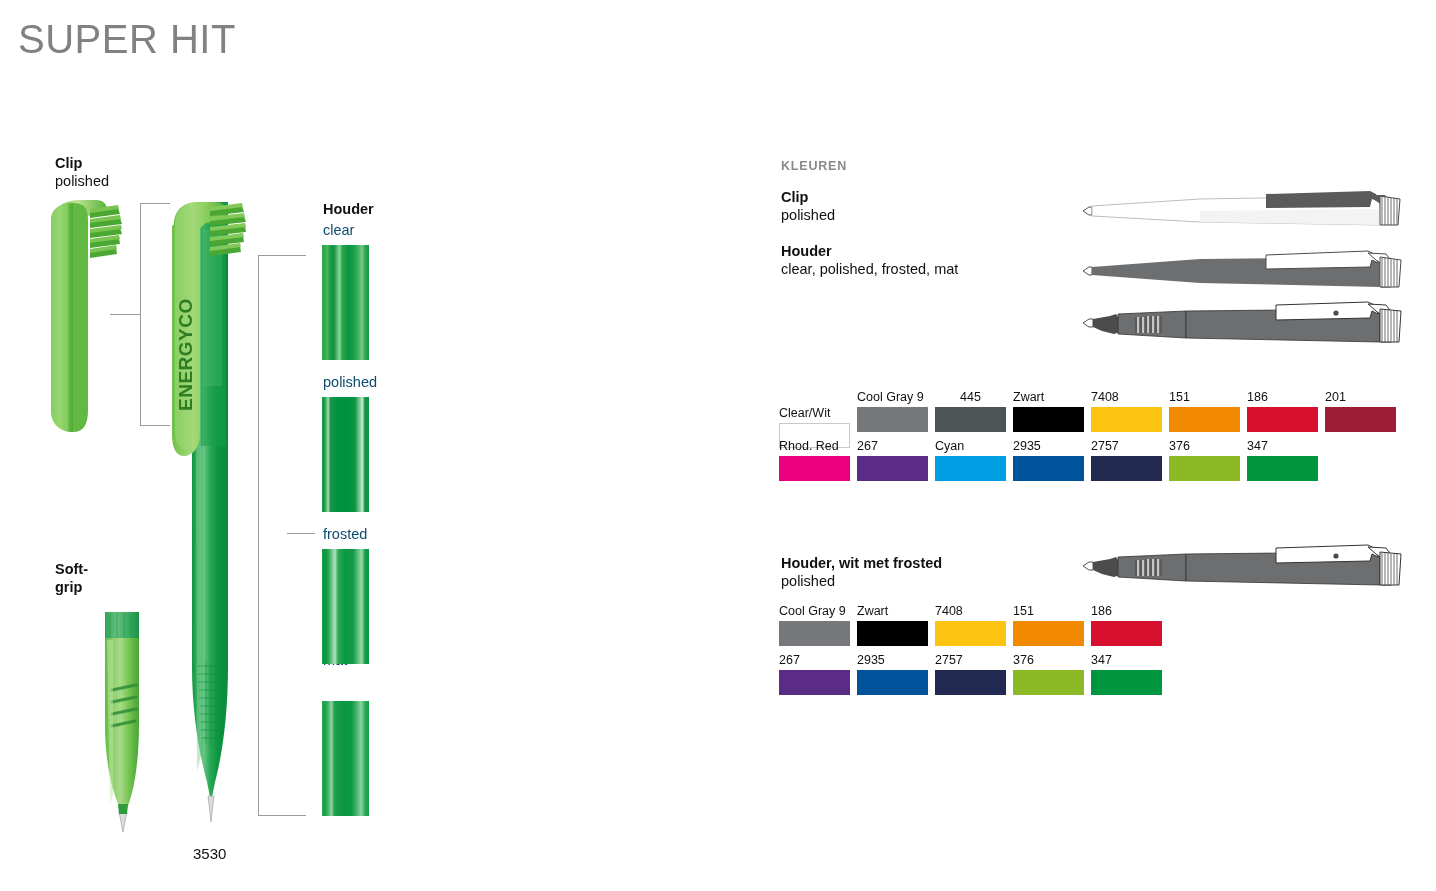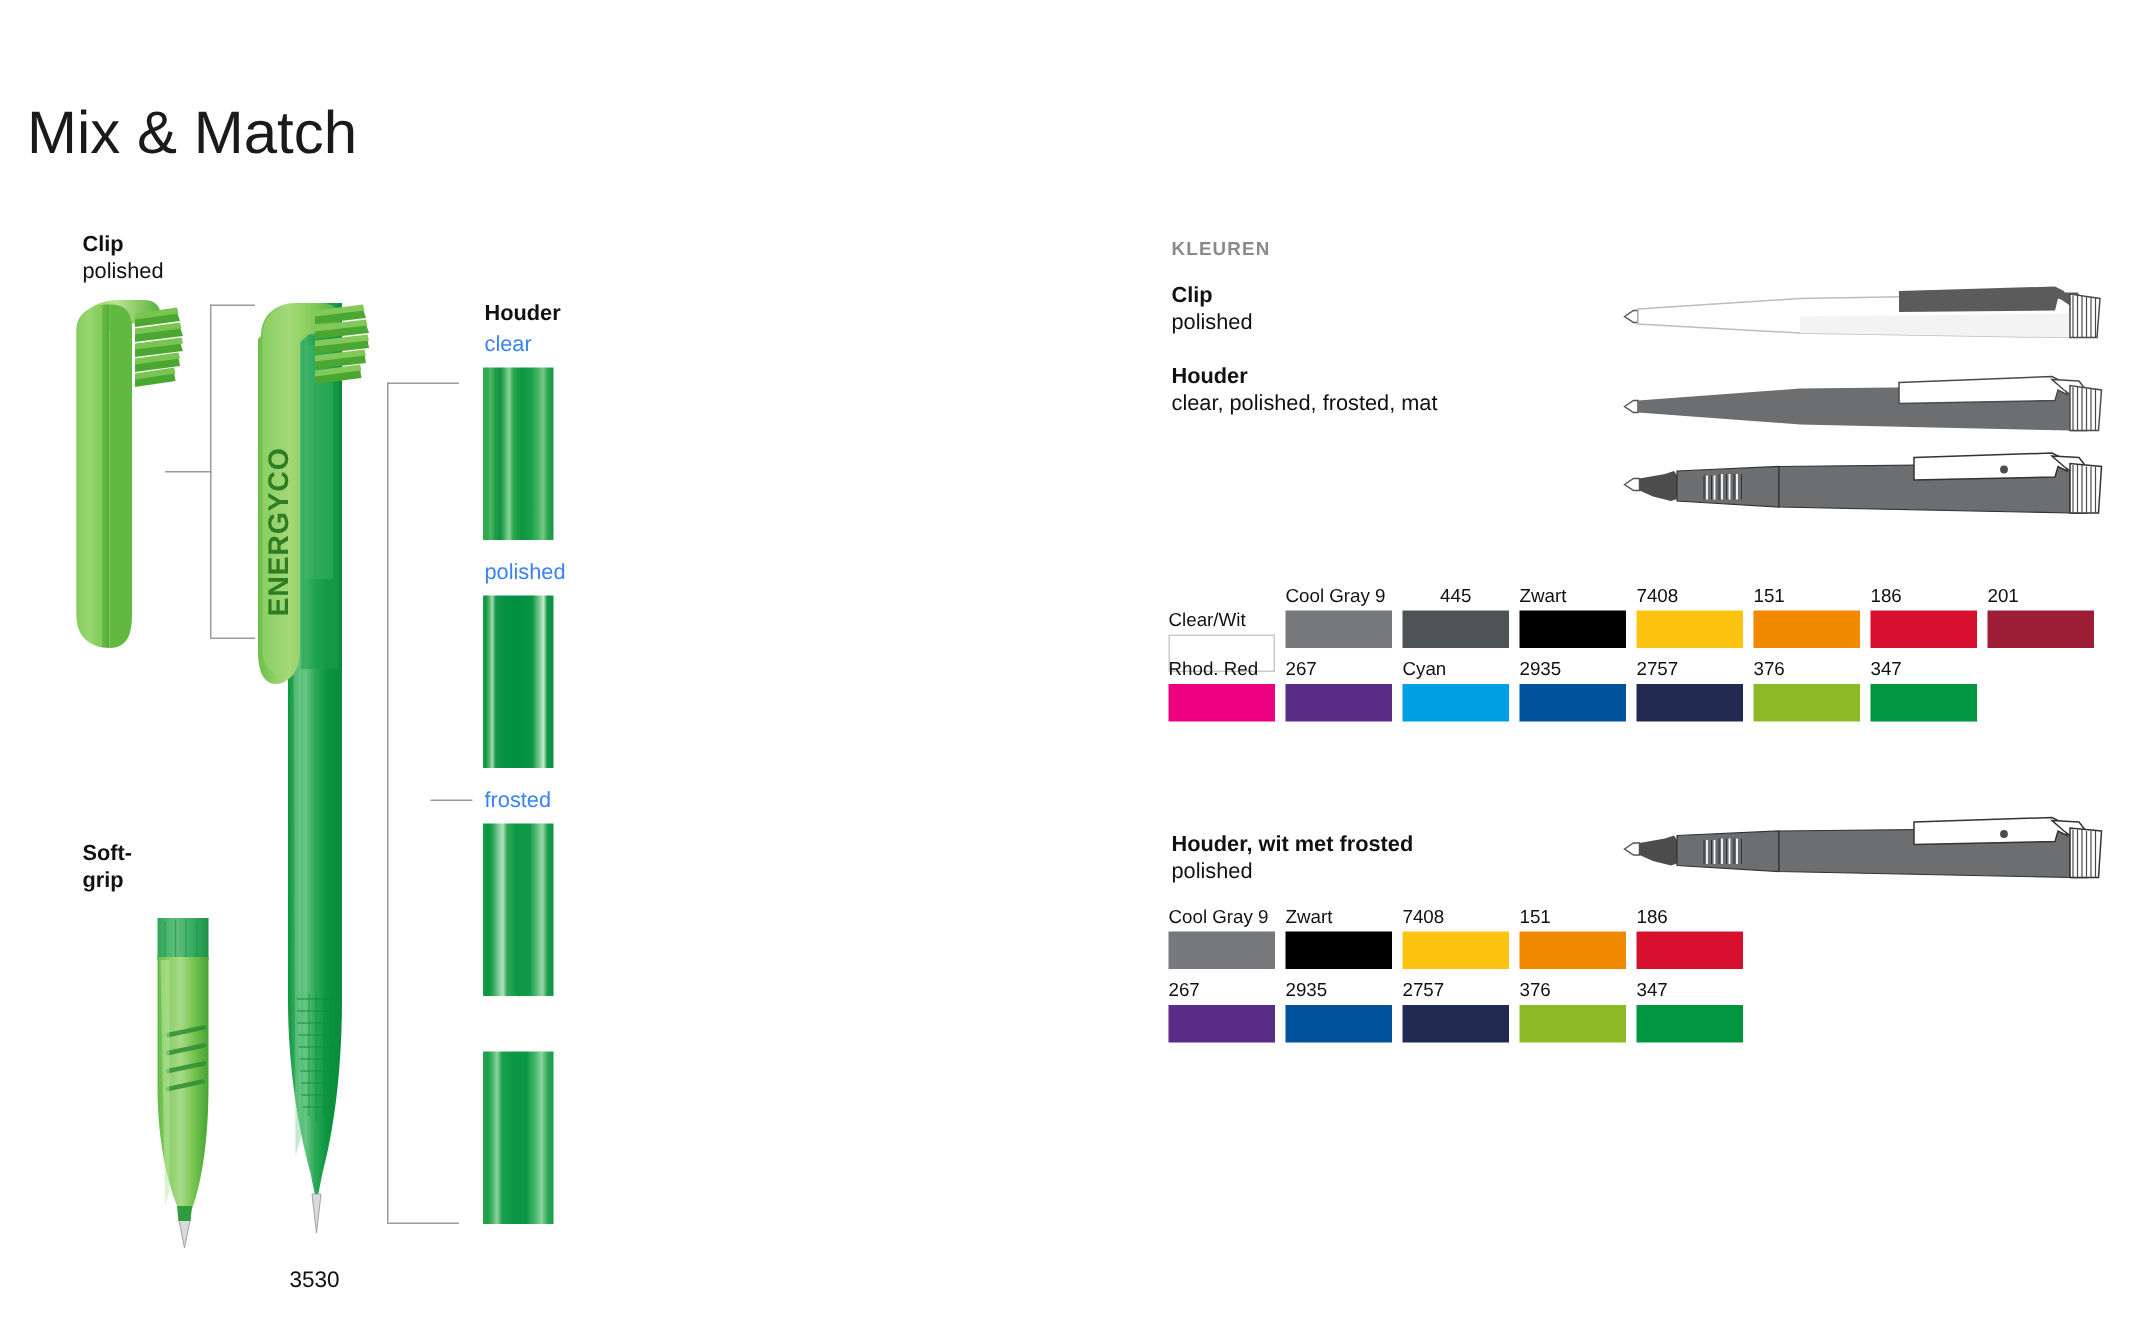--- a/index.html
+++ b/index.html
@@ -26,21 +26,21 @@
   
   .lbl-bold { font-size: 14.5px; font-weight: 700; color: #111; line-height: 18px; }
   .lbl-reg  { font-size: 14.5px; font-weight: 400; color: #111; line-height: 19px; }
 
   .blk { position: absolute; }
 
   
   #clip-label   { left: 55px;  top: 154px; }
   #softgrip-label { left: 55px; top: 560px; }
   #houder-label { left: 323px; top: 200px; }
-  .sample-cap   { position:absolute; font-size: 14.5px; color:#3b82f6; }
+  .sample-cap   { position:absolute; font-size: 14.5px; color:#0c4a6e; }
 
   .strip { position: absolute; width: 47px; }
 
   
   .strip.clear {
     background: linear-gradient(90deg,
       #34a94f 0%, #2ea84c 6%, #49b863 11%, #1f9b44 17%,
       #0f9340 25%, #5cc077 33%, #8fd49e 37%, #2aa84b 43%,
       #0c9540 55%, #18a049 68%, #43b55e 78%, #79c98c 85%,
       #2ba64b 92%, #17984a 100%);
@@ -92,21 +92,21 @@
   .swbox.white { border: 1px solid #c9c9c9; }
 
   
   .pen { position: absolute; }
 </style>
 </head>
 <body>
 
 <div class="page">
 
-  <div class="title-mix">Mix &amp; Match</div>
+  <div class="title-super">SUPER HIT</div>
 
   <div class="blk" id="clip-label">
     <div class="lbl-bold">Clip</div>
     <div class="lbl-reg">polished</div>
   </div>
 
   <div class="blk" id="softgrip-label">
     <div class="lbl-bold">Soft-</div>
     <div class="lbl-bold">grip</div>
   </div>

